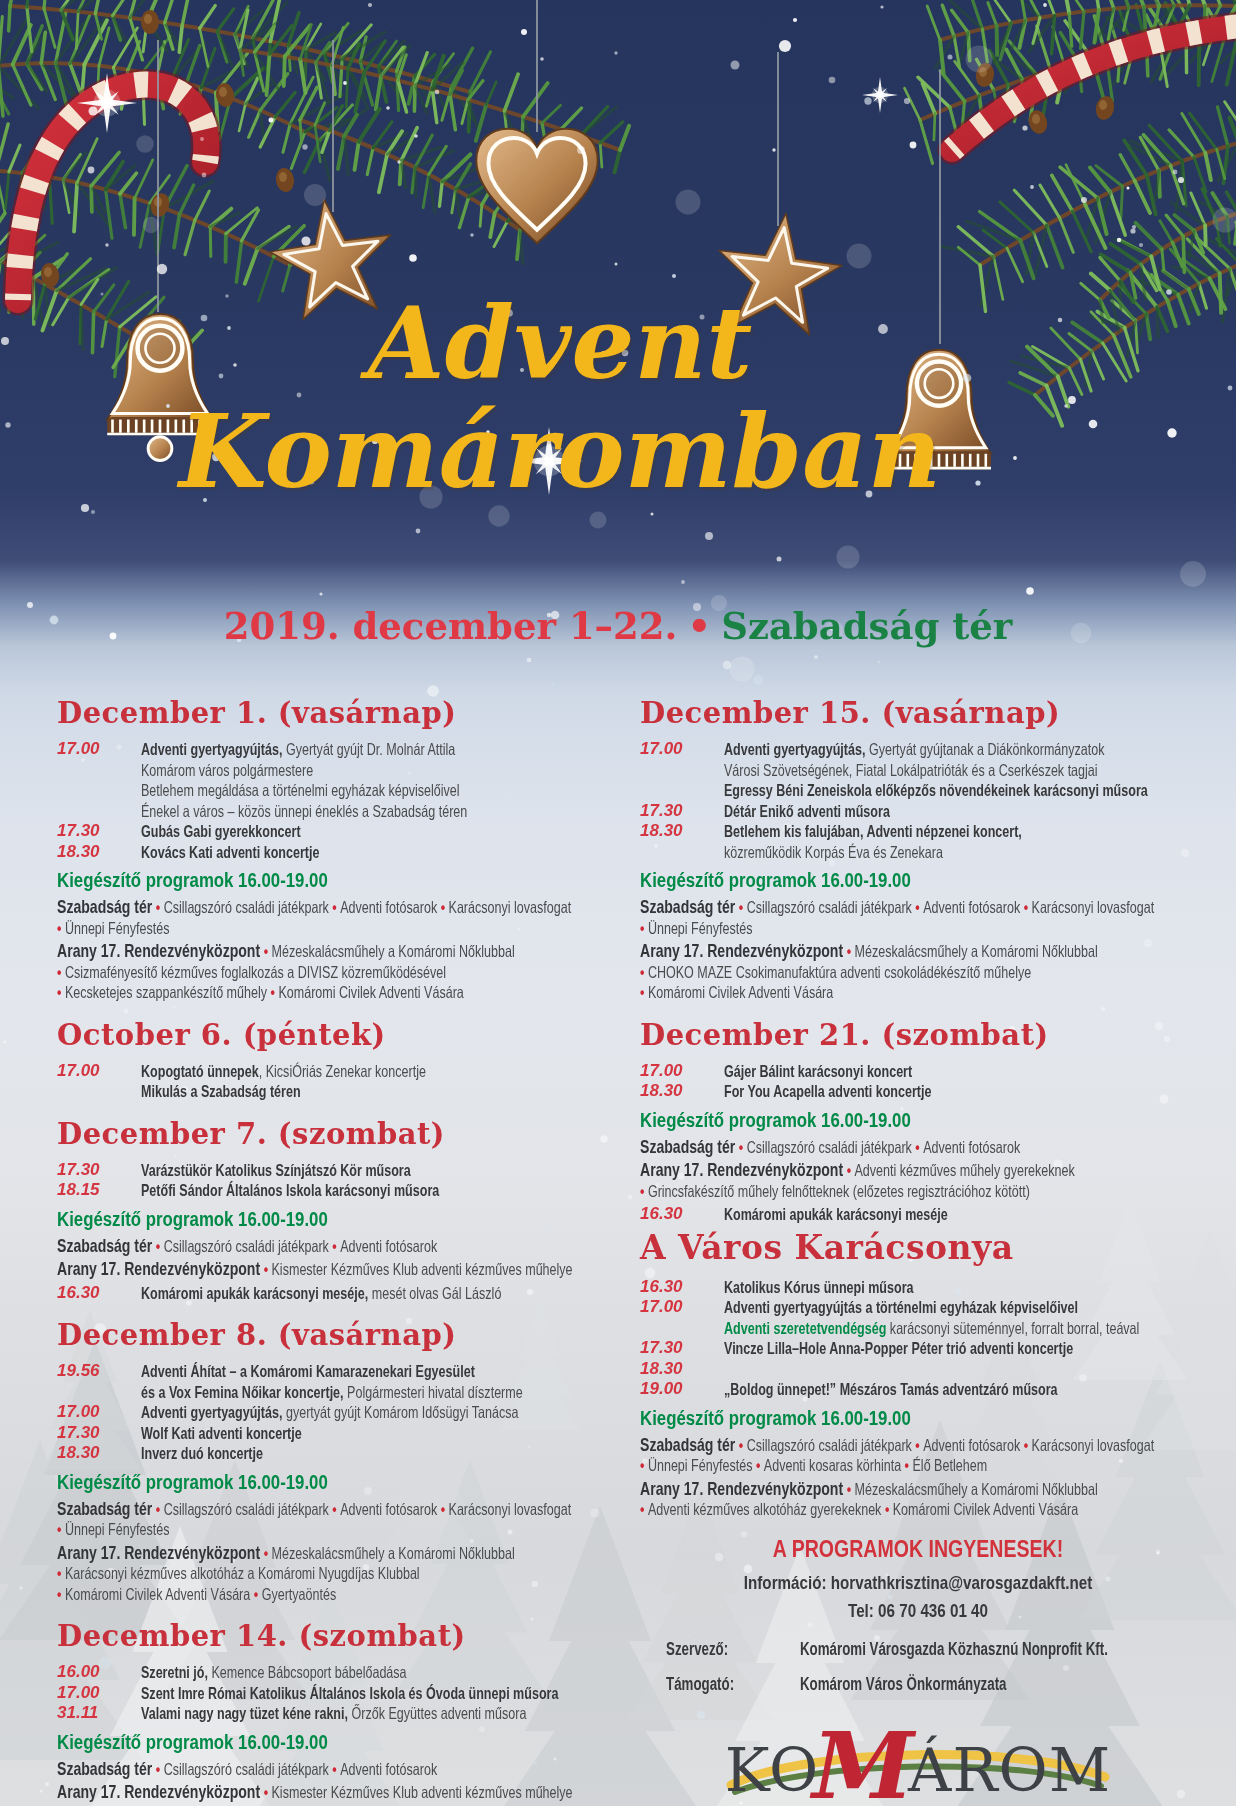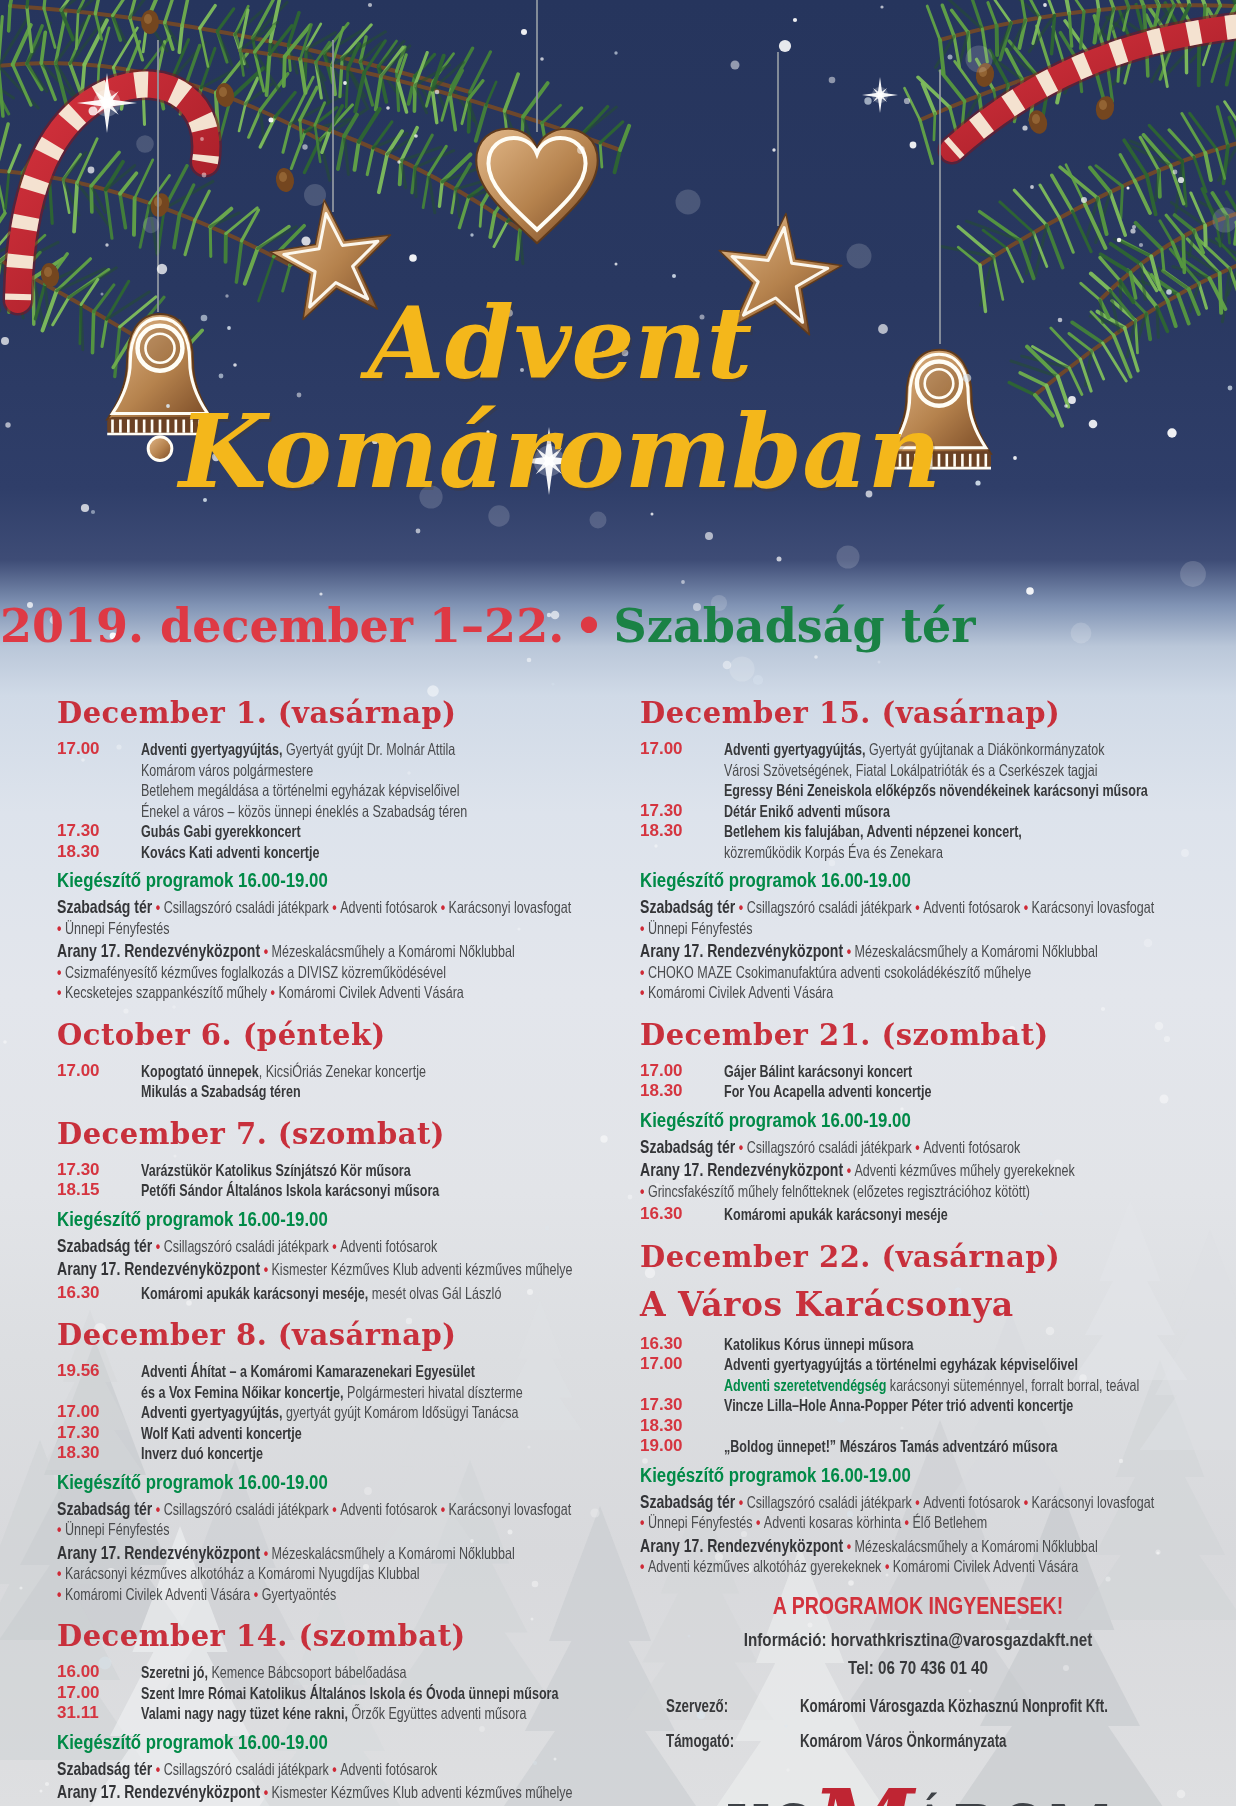--- a/index.html
+++ b/index.html
@@ -18,38 +18,38 @@
   .content{position:absolute;left:0;top:0;width:1236px;height:1806px;z-index:5;}
 
   
   .title-line{position:absolute;left:-58px;width:1236px;text-align:center;
     font-family:"DejaVu Serif",serif;font-style:italic;font-weight:bold;color:#f4b71b;
     text-shadow:2px 3px 0 rgba(90,55,5,.18);}
   .title-1{top:288px;font-size:99px;line-height:110px;}
   .title-2{top:392px;font-size:101px;line-height:120px;}
 
   
-  .banner{position:absolute;top:597px;left:0;width:1236px;
-    font-family:"DejaVu Serif",serif;font-weight:bold;font-size:46px;line-height:58px;}
+  .banner{position:absolute;top:597px;left:0;width:1236px;text-align:center;
+    font-family:"DejaVu Serif",serif;font-weight:bold;font-size:37px;line-height:58px;}
   .banner .b-date{color:#de3944}
   .banner .b-sep{color:#de3944;padding:0 10px}
   .banner .b-loc{color:#1a8245}
 
   
   .col{position:absolute;top:696px;width:558px;}
   .col-left{left:57px}
   .col-right{left:640px;width:556px}
   .sec{margin:0}
   .sec-h{font-family:"DejaVu Serif",serif;font-weight:bold;color:#c8303c;
     font-size:29px;line-height:31px;letter-spacing:.5px;margin:17px 0 10px;}
   .sec:first-child .sec-h{margin-top:2px}
   .sec-big{font-family:"DejaVu Serif",serif;font-weight:bold;color:#c8303c;
     font-size:33px;line-height:43px;letter-spacing:.5px;margin:1px 0 8px;}
   .event{display:grid;grid-template-columns:84px 1fr;}
-  .time{font-weight:bold;color:#d53540;font-size:17px;line-height:20.5px;}
+  .time{font-weight:bold;color:#d53540;font-size:17px;line-height:20.5px;font-style:italic;}
   .ln{white-space:nowrap;transform:scaleX(.76);transform-origin:0 50%;
     font-size:16.5px;line-height:20.5px;color:#4a4b4d;}
   .sg-b{font-weight:bold;color:#37383a}
   .sg-r{}
   .sg-v{font-weight:bold;color:#333437;font-size:18.5px}
   .sg-g{font-weight:bold;color:#008a47}
   .sg-d{color:#cf2936;font-weight:bold}
   .green-ln{font-size:20px;font-weight:bold;color:#008a47;line-height:23px;
     margin:7px 0 5px;white-space:nowrap;transform:scaleX(.84);transform-origin:0 50%;}
   .flow{margin:2px 0 3px}
@@ -1423,21 +1423,20 @@
             <div class="ln"><span class="sg-d">• </span><span class="sg-r">Grincsfakészítő műhely felnőtteknek (előzetes regisztrációhoz kötött)</span></div>
           </div>
           <div class="event">
             <span class="time">16.30</span>
             <div>
               <div class="ln"><span class="sg-b">Komáromi apukák karácsonyi meséje</span></div>
             </div>
           </div>
         </div>
         <div class="sec">
-          <h2 class="sec-h">December 22. (vasárnap)</h2>
           <div class="sec-big">A Város Karácsonya</div>
           <div class="event">
             <span class="time">16.30</span>
             <div>
               <div class="ln"><span class="sg-b">Katolikus Kórus ünnepi műsora</span></div>
             </div>
           </div>
           <div class="event">
             <span class="time">17.00</span>
             <div>

